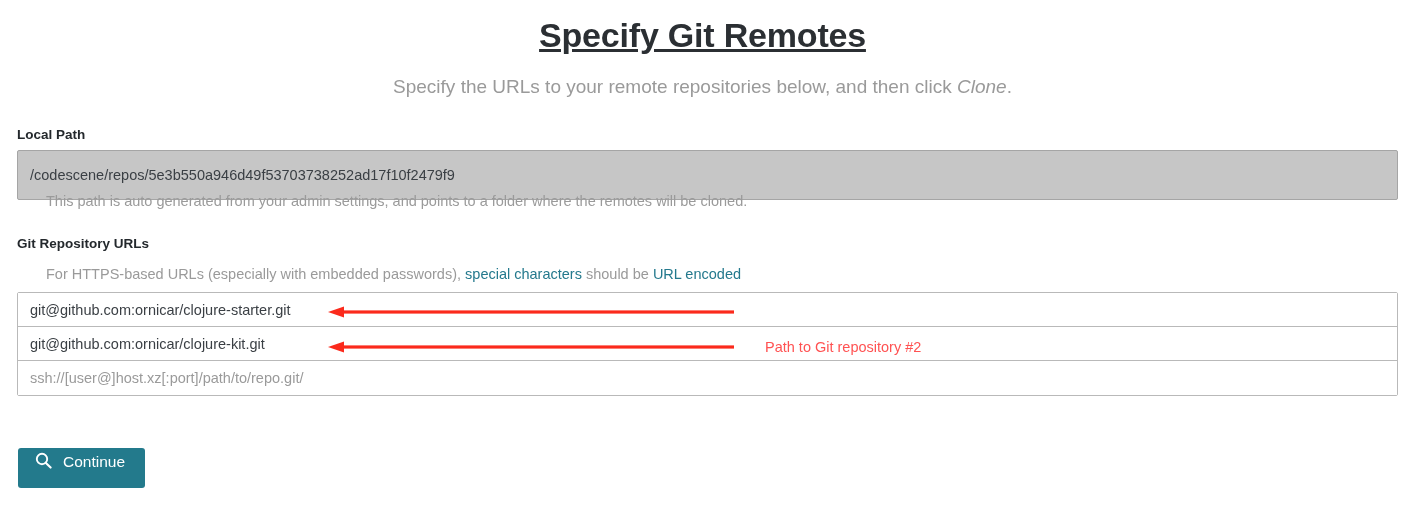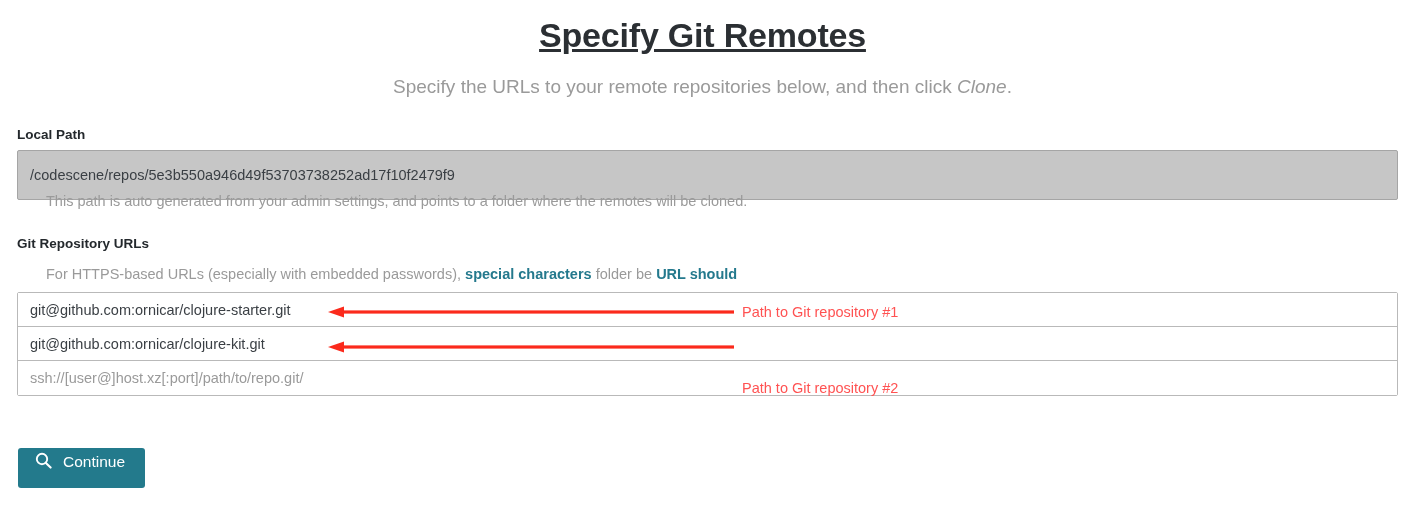--- a/index.html
+++ b/index.html
@@ -58,21 +58,21 @@
   .help-text {
     position: absolute;
     left: 17px;
     font-size: 14.5px;
     color: #9a9a9a;
     line-height: 20px;
     margin-left: 29px;
   }
   .help-text .lnk {
     color: #24798d;
-    font-weight: bold;
+    font-weight: normal;
     text-decoration: none;
   }
 
   .local-path-input {
     position: absolute;
     left: 17px;
     top: 150px;
     width: 1381px;
     height: 50px;
     background: #c6c6c6;
@@ -160,21 +160,21 @@
 <div class="page">
 
   <div class="page-title">Specify Git Remotes</div>
   <div class="page-subtitle"><span>Specify the URLs to your remote repositories below, and then click </span><span class="em">Clone</span><span>.</span></div>
 
   <div class="field-label" style="top:126px;">Local Path</div>
   <input class="local-path-input" type="text" readonly="" disabled="" value="/codescene/repos/5e3b550a946d49f53703738252ad17f10f2479f9" style="">
   <div class="help-text" style="top:191px;">This path is auto generated from your admin settings, and points to a folder where the remotes will be cloned.</div>
 
   <div class="field-label" style="top:235px;">Git Repository URLs</div>
-  <div class="help-text" style="top:264px;"><span>For HTTPS-based URLs (especially with embedded passwords), </span><a class="lnk" href="#">special characters</a><span> folder be </span><a class="lnk" href="#">URL should</a></div>
+  <div class="help-text" style="top:264px;"><span>For HTTPS-based URLs (especially with embedded passwords), </span><a class="lnk" href="#">special characters</a><span> should be </span><a class="lnk" href="#">URL encoded</a></div>
 
   <div class="repo-list">
     <div class="repo-row">
       <input class="repo-input" type="text" value="git@github.com:ornicar/clojure-starter.git" style="">
     </div>
     <div class="repo-row">
       <input class="repo-input" type="text" value="git@github.com:ornicar/clojure-kit.git" style="">
     </div>
     <div class="repo-row">
       <input class="repo-input" type="text" placeholder="ssh://[user@]host.xz[:port]/path/to/repo.git/" style="">
@@ -187,22 +187,21 @@
       <rect x="14" y="4.4" width="392" height="3.2" fill="#fb2a1c"></rect>
     </svg>
   </div>
   <div class="anno-arrow" style="left:328px; top:341px; width:406px;">
     <svg width="406" height="12" viewBox="0 0 406 12">
       <polygon points="0,6 16,0.5 16,11.5" fill="#fb2a1c"></polygon>
       <rect x="14" y="4.4" width="392" height="3.2" fill="#fb2a1c"></rect>
     </svg>
   </div>
 
-  <div class="anno-label" style="left:742px; top:302px;">Path to Git repository #1</div>
-  <div class="anno-label" style="left:742px; top:337px;margin-top:41px;">Path to Git repository #2</div>
+  <div class="anno-label" style="left:765px; top:337px;">Path to Git repository #2</div>
 
 
   <button class="continue-btn">
     <span class="search-ico">
       <svg width="17" height="17" viewBox="0 0 17 17">
         <circle cx="7" cy="7" r="5.2" fill="none" stroke="#ffffff" stroke-width="1.9"></circle>
         <line x1="10.9" y1="10.9" x2="15.6" y2="15.6" stroke="#ffffff" stroke-width="2.1" stroke-linecap="round"></line>
       </svg>
     </span>
     <span>Continue</span>

